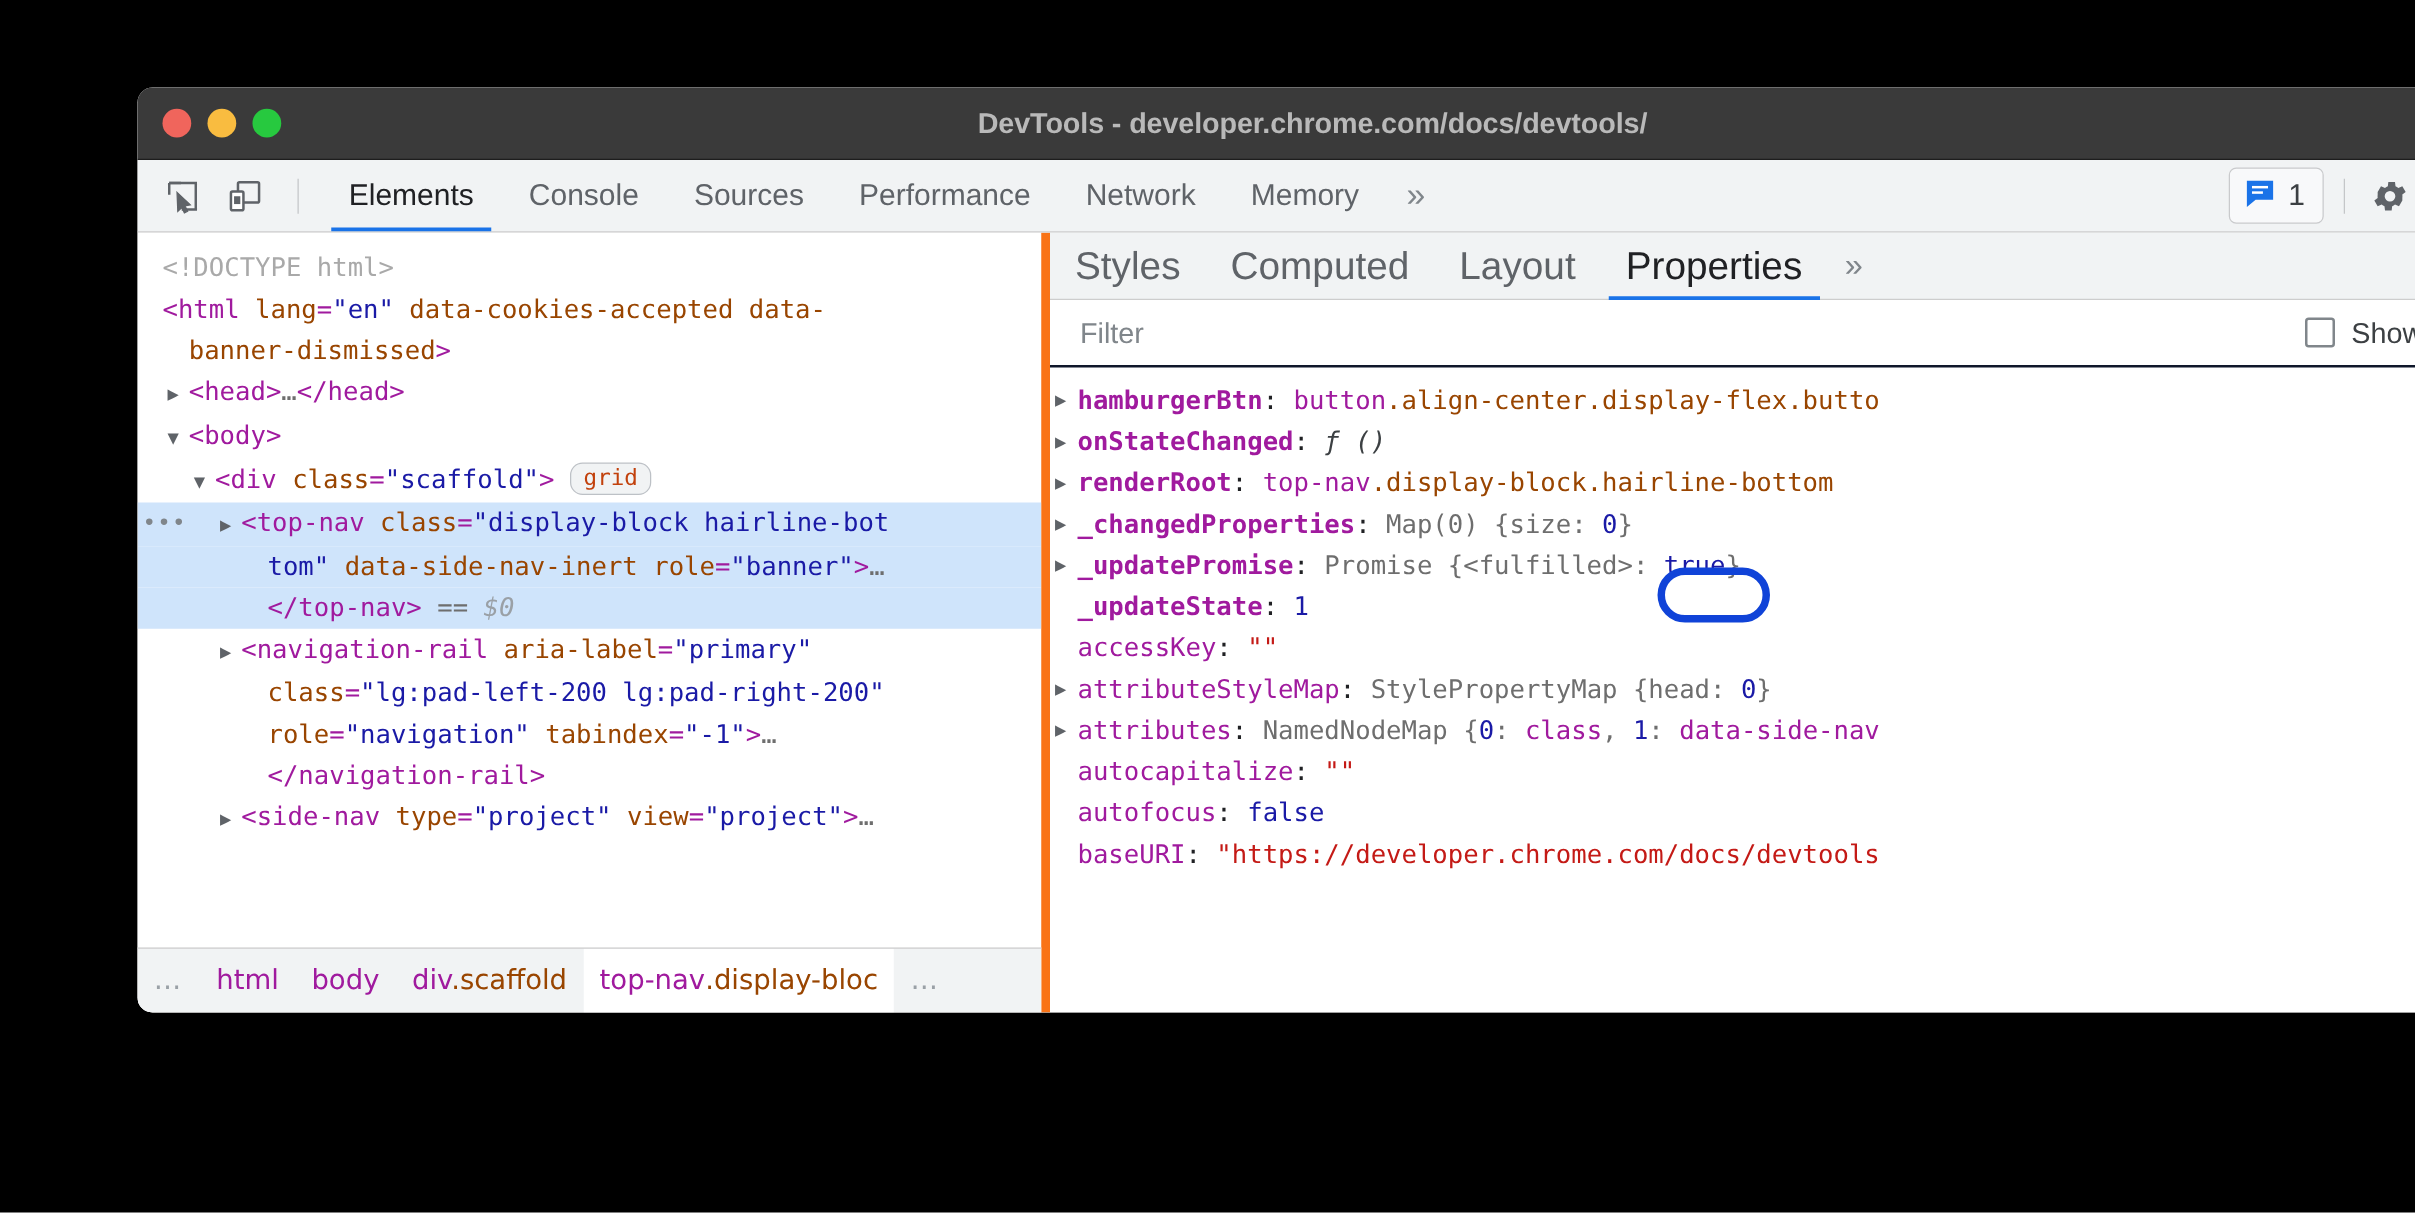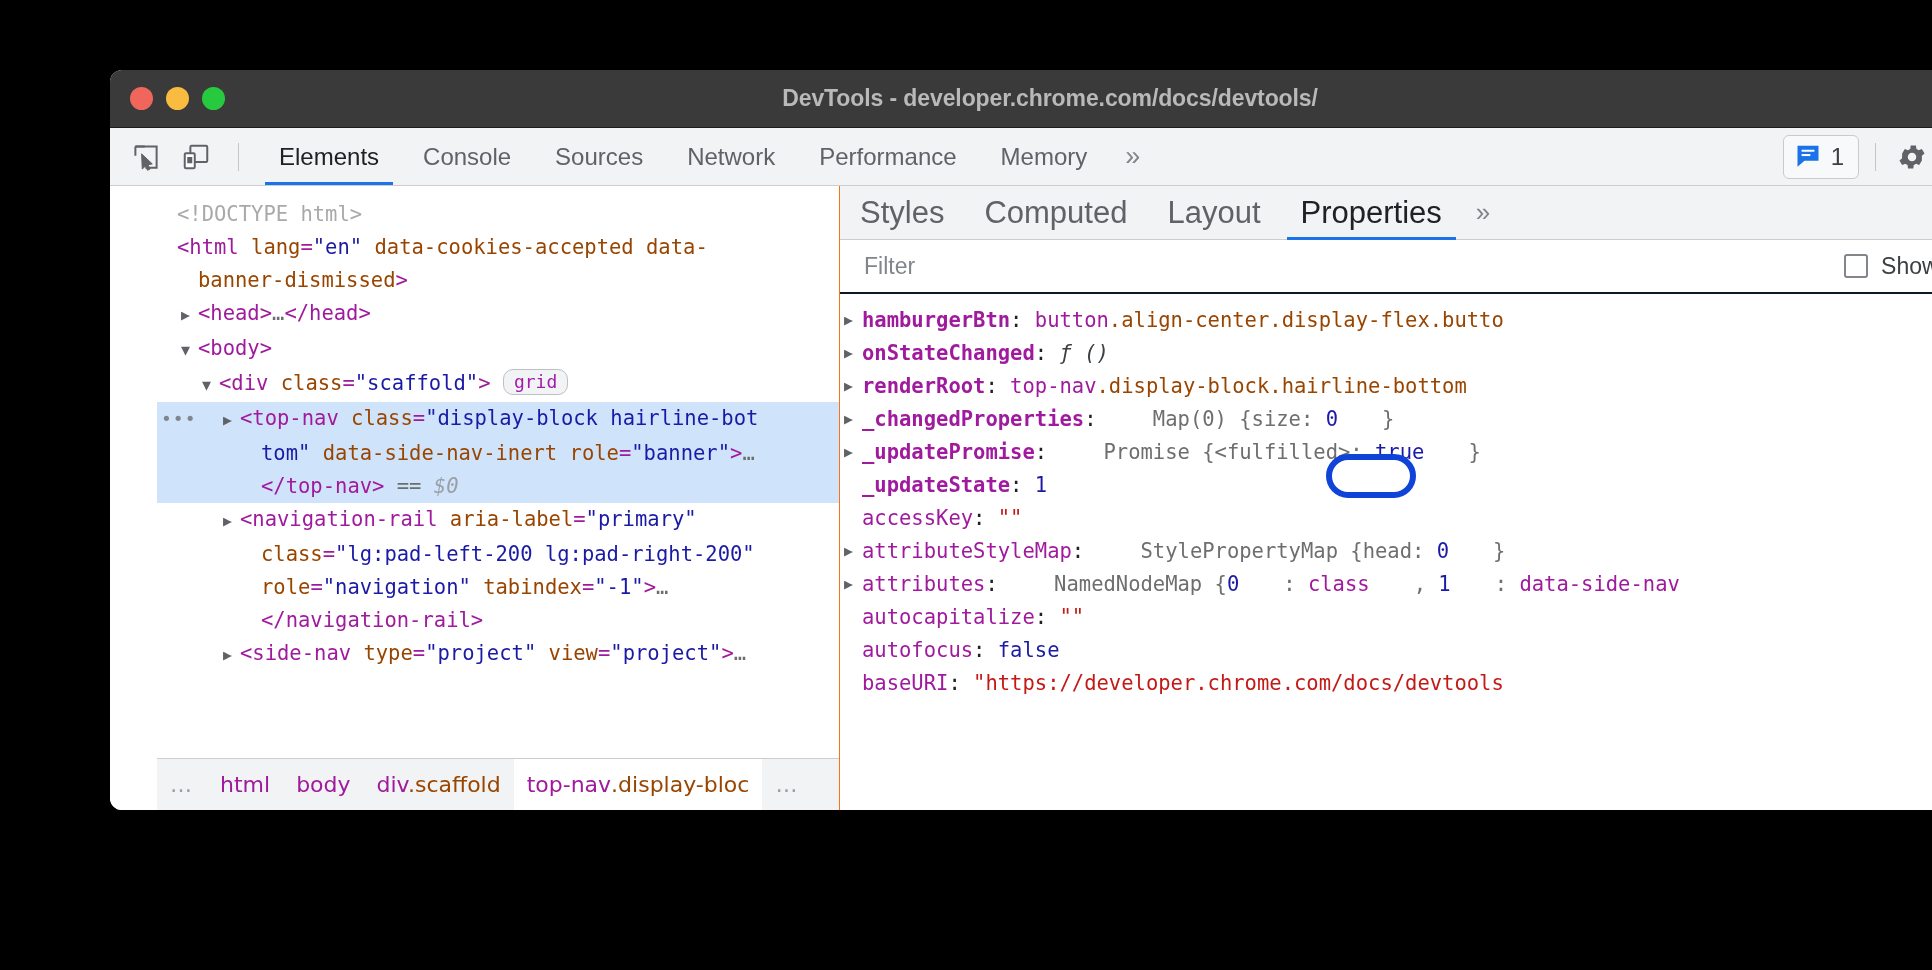--- a/index.html
+++ b/index.html
@@ -86,23 +86,22 @@
   #msg-badge .count { font-size: 24px; color: #3c4043; }
 
   
   #split { flex: 1 1 auto; display: flex; min-height: 0; }
 
   
   #dom-pane {
     width: 730px; flex: 0 0 730px;
     display: flex; flex-direction: column;
     background: #ffffff;
-    border-right: 1px solid #f97316;
+    border-right: 7px solid #f97316;
     min-height: 0;
-    padding-left: 47px;
   }
   #dom-tree {
     flex: 1 1 auto; overflow: hidden;
     font-family: "DejaVu Sans Mono", monospace;
     font-size: 20.5px; line-height: 33px;
     padding: 12px 0 0 0;
     position: relative;
     white-space: pre;
   }
   .dnode { position: relative; padding-left: 22px; }
@@ -119,21 +118,21 @@
   }
   .tag { color: #a01a9e; }
   .attr { color: #994500; }
   .val { color: #1a1aa6; }
   .dt { color: #a9a9a9; }
   .gray { color: #6e6e6e; }
   .dollar { color: #9aa0a6; font-style: italic; }
   .badge-grid {
     display: inline-block;
     border: 1px solid #bdc1c6; border-radius: 10px;
-    padding: 0px 10px; font-size: 18px; color: #a21caf;
+    padding: 0px 10px; font-size: 18px; color: #c2410c;
     background: #f1f3f4; line-height: 24px;
     vertical-align: 2px;
   }
 
   
   #breadcrumb {
     flex: 0 0 auto; height: 52px;
     background: #f1f3f4;
     border-top: 1px solid #cdcdcd;
     display: flex; align-items: center;
@@ -188,21 +187,21 @@
     white-space: nowrap;
   }
   .prow { padding-left: 22px; position: relative; height: 33px; }
   .prow .ptw {
     position: absolute; left: 4px; top: 0;
     color: #5f6368; font-size: 15px;
   }
   .pname { color: #a01a9e; }
   .pname.own { font-weight: bold; margin-top: 36px; }
   .pv-obj { color: #994500; }
-  .pv-gray { color: #6e6e6e; margin-left: 44px; }
+  .pv-gray { color: #6e6e6e; }
   .pv-num { color: #1a1aa6; }
   .pv-str { color: #c41a16; }
   .pv-fn { font-style: italic; color: #3c4043; }
   .pv-magenta { color: #a01a9e; text-align: center; }
 
   
   #fn-annotation {
     position: absolute;
     left: 1216px; top: 384px;
     width: 90px; height: 44px;
@@ -242,22 +241,22 @@
           <rect x="5" y="12" width="4" height="5" fill="#5f6368" stroke="none"></rect>
         </svg>
       </div>
       <div class="vsep"></div>
     </div>
 
     <div id="main-tabs">
         <div class="mtab active">Elements</div>
         <div class="mtab">Console</div>
         <div class="mtab">Sources</div>
+        <div class="mtab">Performance</div>
         <div class="mtab">Network</div>
-        <div class="mtab">Performance</div>
         <div class="mtab">Memory</div>
         <div class="mtab chev">»</div>
       </div>
 
     <div class="tb-right">
       <div id="msg-badge">
         <span>
           <svg width="28" height="28" viewBox="0 0 24 24">
             <path d="M3 4h18v13H9l-6 5z" fill="#1a73e8"></path>
             <rect x="6.5" y="7.5" width="11" height="1.7" fill="#ffffff"></rect>

